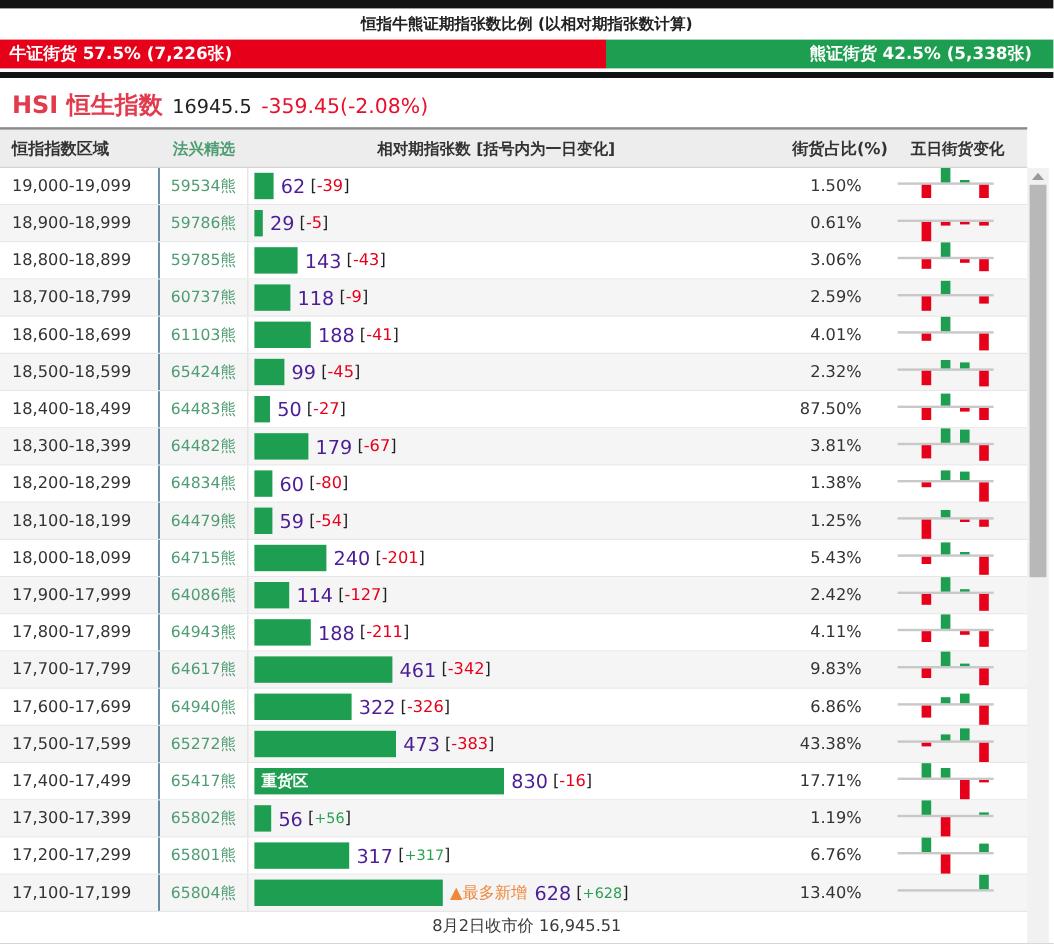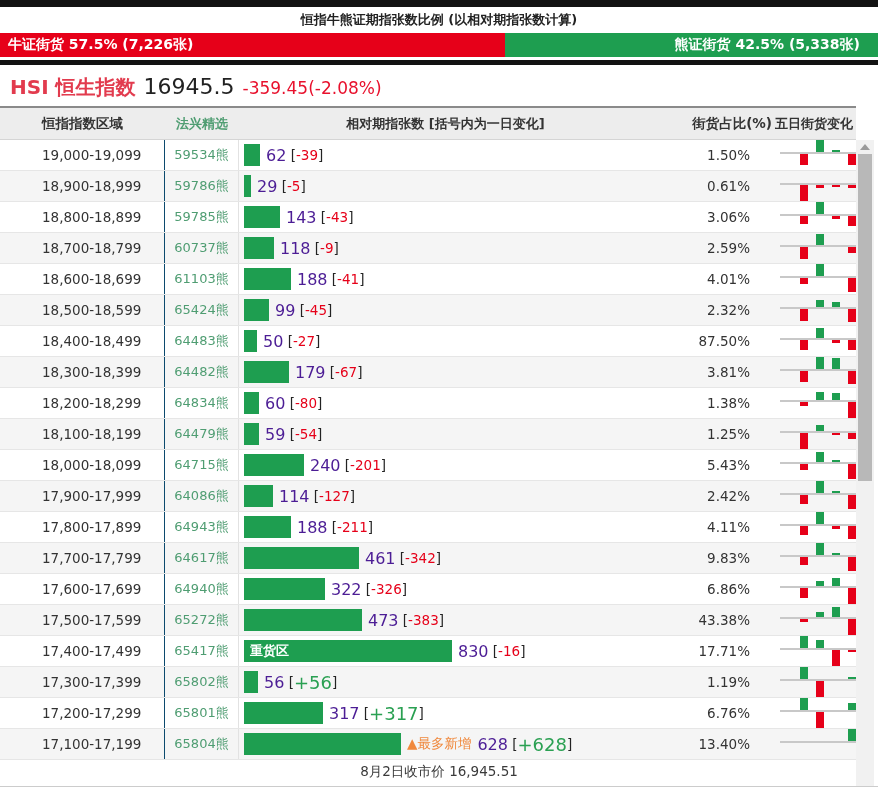--- a/index.html
+++ b/index.html
@@ -13,46 +13,46 @@
 
   .ratio    { position:absolute; top:33px; left:0; right:0; height:24px; display:flex; }
   .ratio .seg { display:flex; align-items:center; color:#fff; font-size:14px; font-weight:bold; }
   .seg-bull { background:#e60019; padding-left:8px; }
   .seg-bear { background:#1e9e50; flex:1; justify-content:flex-end; padding-right:18px; }
 
   .sep      { position:absolute; top:60px; left:0; right:0; height:5px; background:#121212; }
 
   .hsi      { position:absolute; top:74px; left:10px; display:flex; align-items:baseline; gap:8px; }
   .hsi-name { font-size:20px; font-weight:bold; color:#e23b4e; }
-  .hsi-price{ font-size:22px; color:#222; }
+  .hsi-price{ font-size:16px; color:#222; }
   .hsi-chg  { font-size:17px; color:#e8112d; }
 
   .table    { position:absolute; top:106px; left:0; right:22px; }
-  .thead, .trow { display:grid; grid-template-columns:133px 74px 413px 120px 1fr; align-items:center;padding-left:32px; }
+  .thead, .trow { display:grid; grid-template-columns:133px 74px 413px 120px 1fr; align-items:center; }
   .thead    { height:34px; background:#ededed; border-top:2px solid #8a8a8a; border-bottom:1px solid #d5d5d5;
               font-size:13px; font-weight:bold; color:#333; }
   .trow     { height:31px; border-bottom:1px solid #e6e6e6; background:#fff; }
   .trow.alt { background:#f5f5f5; }
 
   .c        { height:100%; display:flex; align-items:center; font-size:13px; }
   .c1       { padding-left:10px; border-right:1px solid #0c4a6e; font-size:13.5px; color:#333; }
   .c2       { justify-content:center; border-right:1px solid #e2e2e2; color:#4f9d72; }
   .c3       { padding-left:5px; }
   .c4       { justify-content:flex-end; padding-right:22px; font-size:13.5px; }
   .c5       { padding-left:8px; }
   .thead .c2, .thead .c3, .thead .c5 { justify-content:center; padding:0; border-right:none; }
   .thead .c1 { border-right:none; }
   .thead .c4 { padding-right:0; }
 
   .bar      { height:22px; background:#1e9e50; flex:0 0 auto; display:flex; align-items:center; }
   .bartag   { color:#fff; font-weight:bold; font-size:13px; padding-left:6px; white-space:nowrap; }
   .num      { margin-left:6px; color:#4c1d95; font-size:16px; white-space:nowrap; }
   .brk      { color:#222; font-size:13.5px; white-space:pre; }
   .chg.neg  { color:#e60019; font-size:13.5px; }
-  .chg.pos  { color:#2aa052; font-size:18px; }
+  .chg.pos  { color:#2aa052; font-size:12px; }
   .newtag   { color:#f0883c; font-size:13.5px; margin-left:6px; white-space:nowrap; }
 
   .spark    { position:relative; width:80px; height:30px; }
   .spark .axis { position:absolute; left:0; right:0; top:12px; height:2px; background:#c8c8c8; }
   .spark .sb   { position:absolute; width:8px; }
   .spark .sb.up{ background:#1e9e50; }
   .spark .sb.dn{ background:#e60019; }
 
   .footer   { position:absolute; top:763px; left:0; right:0; text-align:center;
               font-size:13.5px; color:#3a3a3a; }

